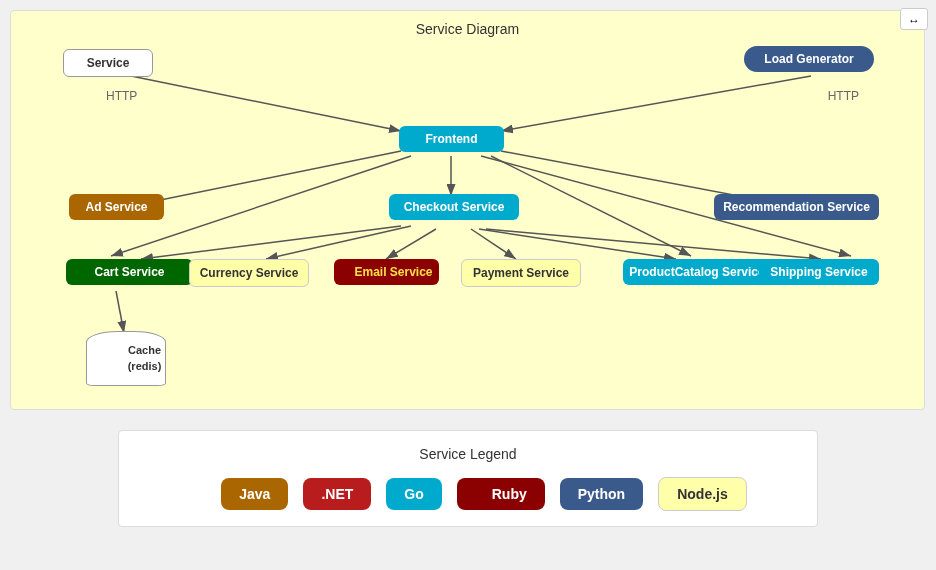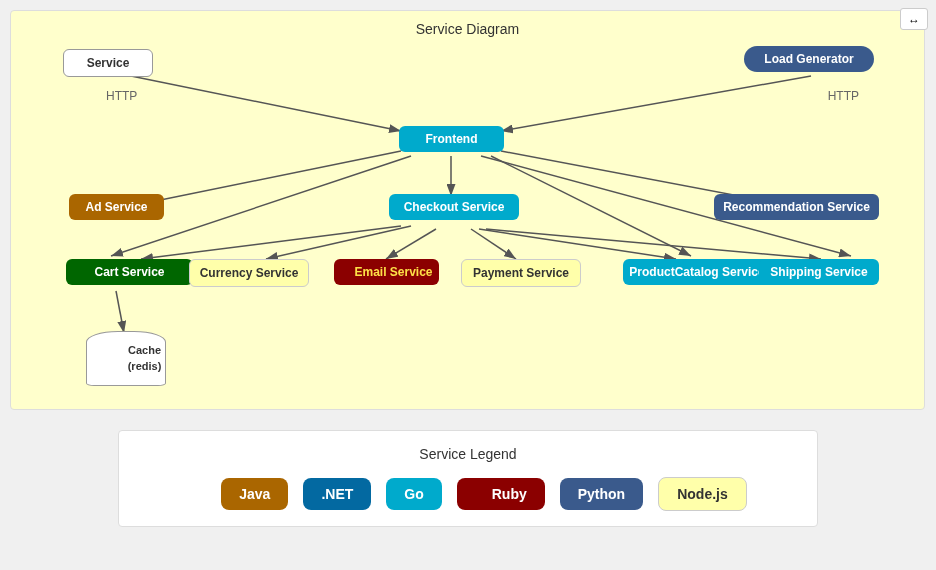--- a/index.html
+++ b/index.html
@@ -199,21 +199,21 @@
       border-radius: 8px;
       font-size: 14px;
       font-weight: bold;
       color: white;
       display: flex;
       align-items: center;
       justify-content: center;
     }
 
     .legend-java { background: #aa6600; margin-left: 32px; }
-    .legend-net { background: #0369a1; }
+    .legend-net { background: #b91c1c; }
     .legend-go { background: #00aacc; }
     .legend-ruby { background: #8b0000; padding-left: 35px; }
     .legend-python { background: #3a5a8c; }
     .legend-nodejs { background: #ffffaa; color: #333; border: 1px solid #ccc; }
 
     .expand-btn-legend {
       position: absolute;
       top: 8px;
       right: 8px;
       width: 28px;

